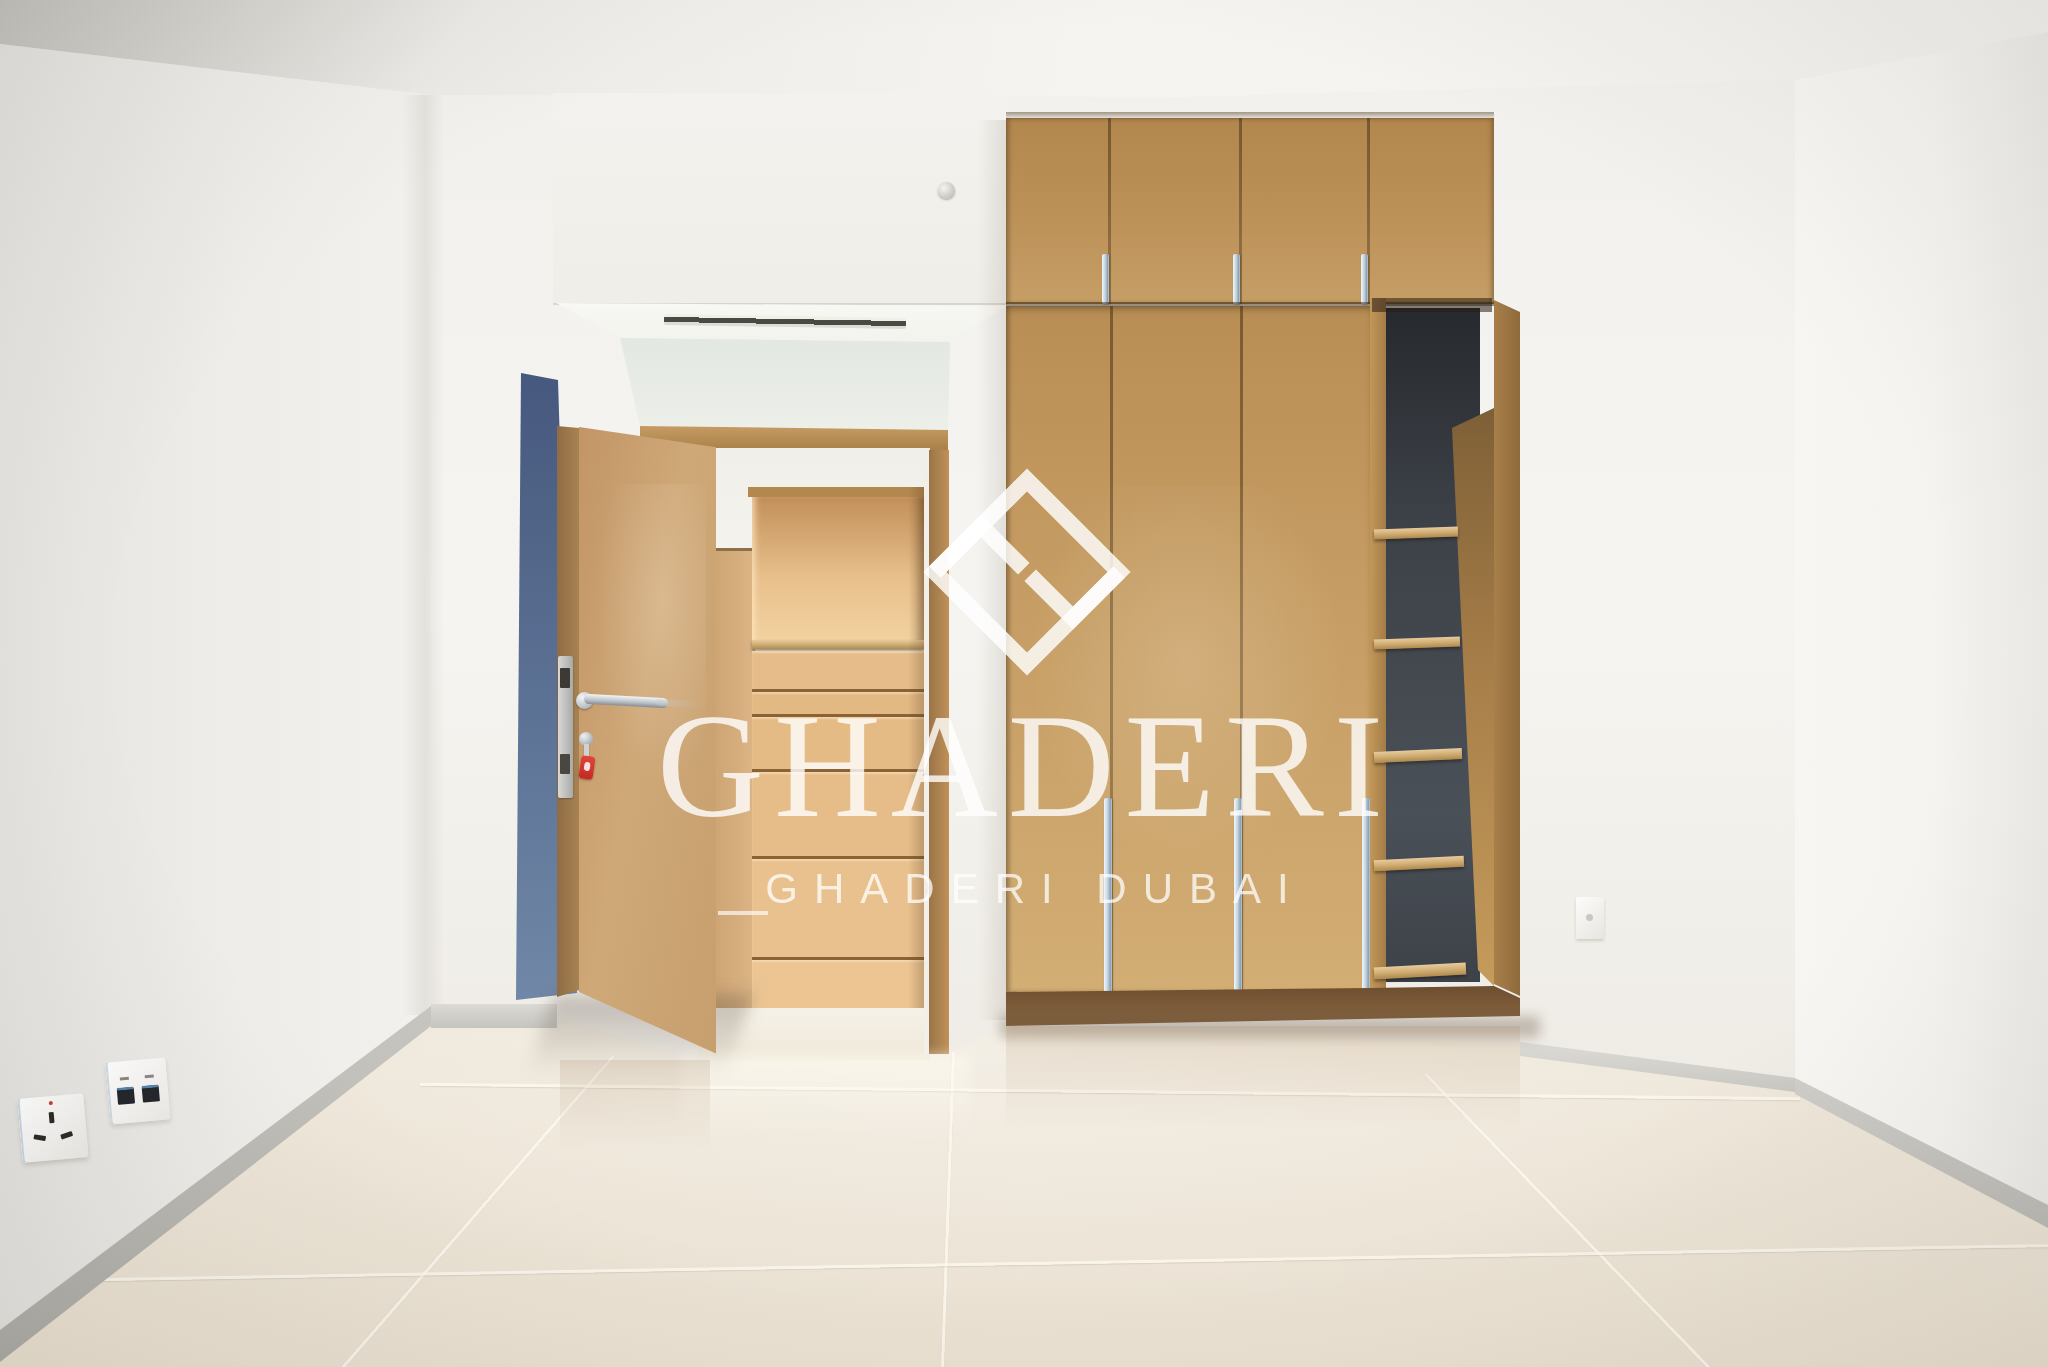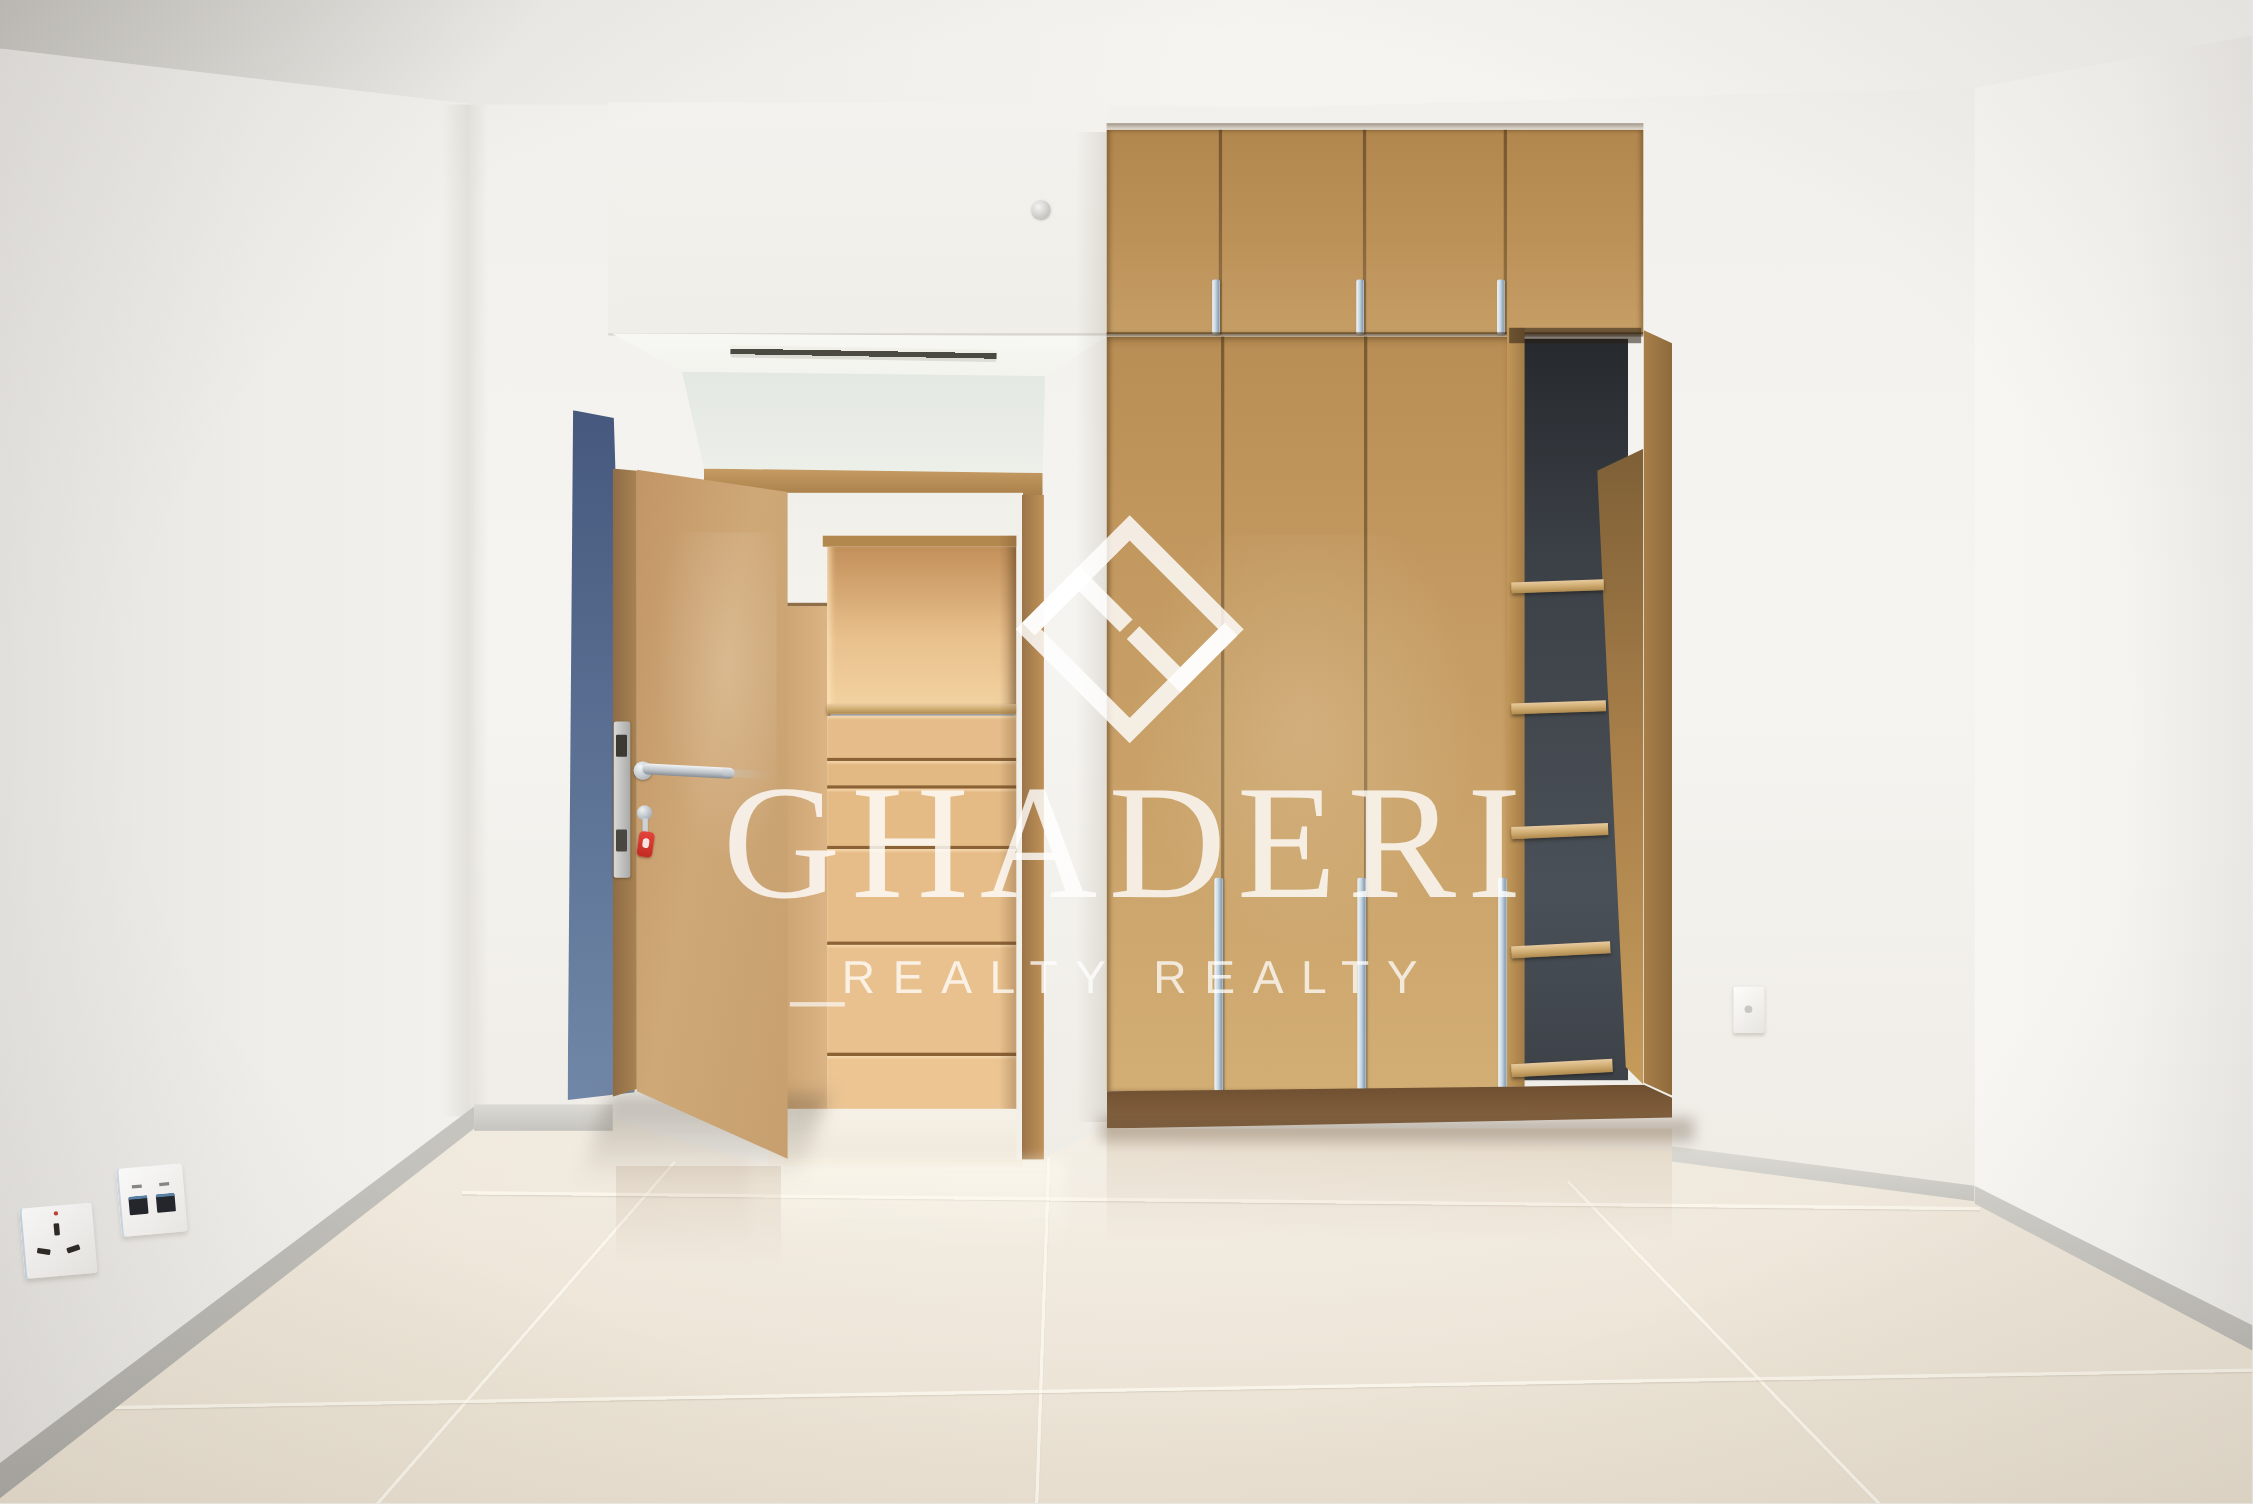--- a/index.html
+++ b/index.html
@@ -240,16 +240,16 @@
     <svg class="abs" style="left:953px;top:498px;transform:rotate(45deg);" width="148" height="148" viewBox="0 0 100 100">
       <g fill="none" stroke="rgba(255,255,255,0.82)" stroke-width="11" stroke-linecap="butt" stroke-linejoin="miter">
         <path d="M 6 94 L 6 6 L 94 6 L 94 50 L 53 50"></path>
         <path d="M 6 94 L 6 6 L 94 6 L 94 50 L 53 50" transform="rotate(180 50 50)"></path>
       </g>
     </svg>
     <div class="abs wm" style="left:1025px;top:692px;transform:translateX(-50%);white-space:nowrap;
                 font-family:'Liberation Serif',serif;font-size:148px;line-height:1;letter-spacing:10px;">GHADERI</div>
     <div class="abs" style="left:718px;top:911px;width:50px;height:4px;background:rgba(255,255,255,.65);"></div>
     <div class="abs wm" style="left:1035px;top:866px;transform:translateX(-50%);white-space:nowrap;
-                font-family:'Liberation Sans',sans-serif;font-size:42px;line-height:1.1;letter-spacing:16px;color:rgba(255,255,255,.75);">REALTY REALTY</div>
+                font-family:'Liberation Sans',sans-serif;font-size:42px;line-height:1.1;letter-spacing:16px;color:rgba(255,255,255,.75);">GHADERI DUBAI</div>
   </div>
 
 </div>
 
 </body></html>

